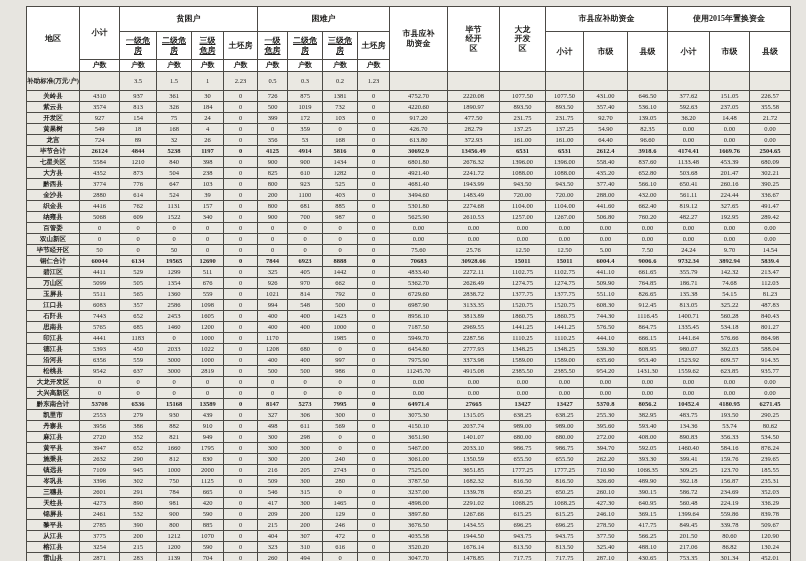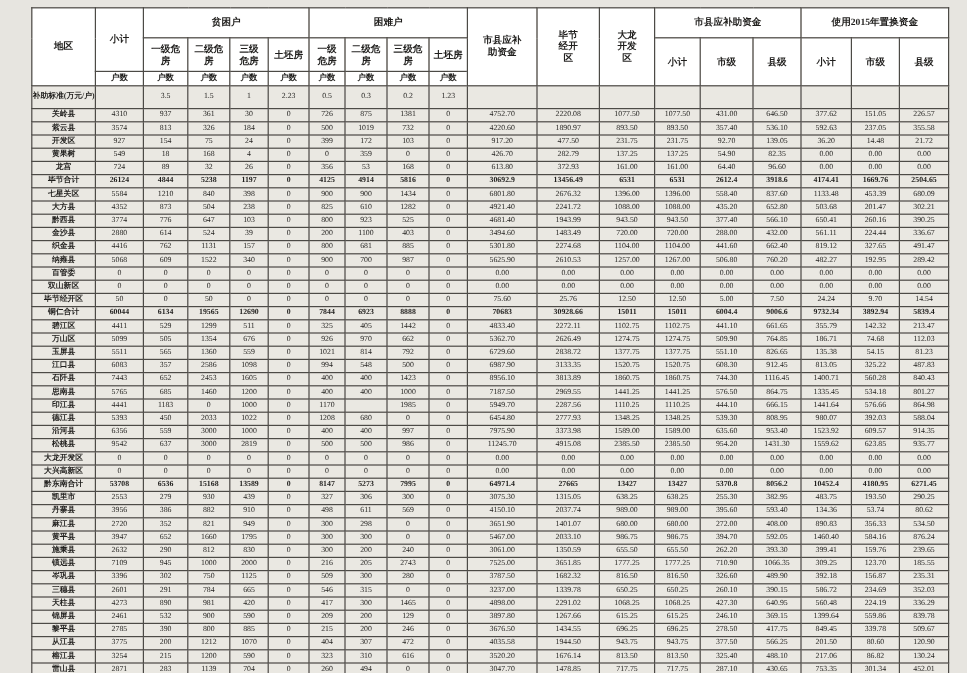--- a/index.html
+++ b/index.html
@@ -19,21 +19,21 @@
   thead th {
     font-size:8px; font-weight:bold; line-height:1.2;
     white-space:normal; background:#ffffff;
   }
   tr.h1 th { height:24px; }
   tr.h2 th { height:27px; }
   tr.h3 th { height:11px; font-size:7px;font-family:Liberation Serif, serif; }
   th.pad-needed  { padding:0 9px;  }
   th.pad-central { padding:0 14px; }
   th.pad-prov    { padding:0 12px; }
-  th.pad-grade   { padding:0 4px;  }
+  th.pad-grade   { padding:0 4px;text-decoration:underline;  }
   tbody td {
     font-size:6.5px; height:10px; line-height:8px;
     white-space:nowrap; background:#eae8e2;
     font-family:"Liberation Serif","DejaVu Serif",serif;
   }
   tbody tr.standard td { height:18px; white-space:normal; line-height:7.5px; }
   tbody td.region { font-weight:bold; white-space:normal; }
   tbody tr.total td { font-weight:bold; }
 </style>
 </head>

